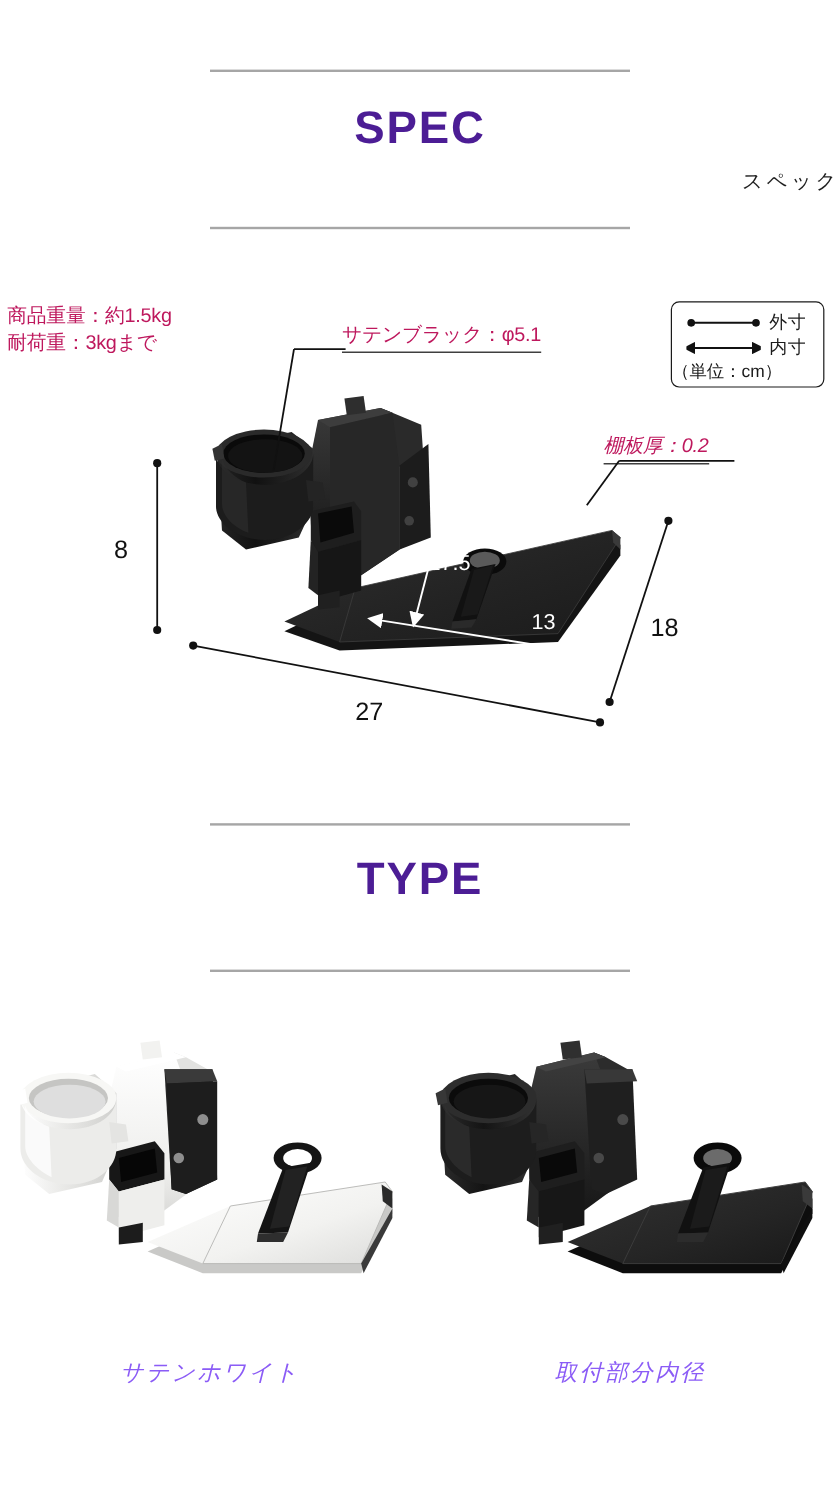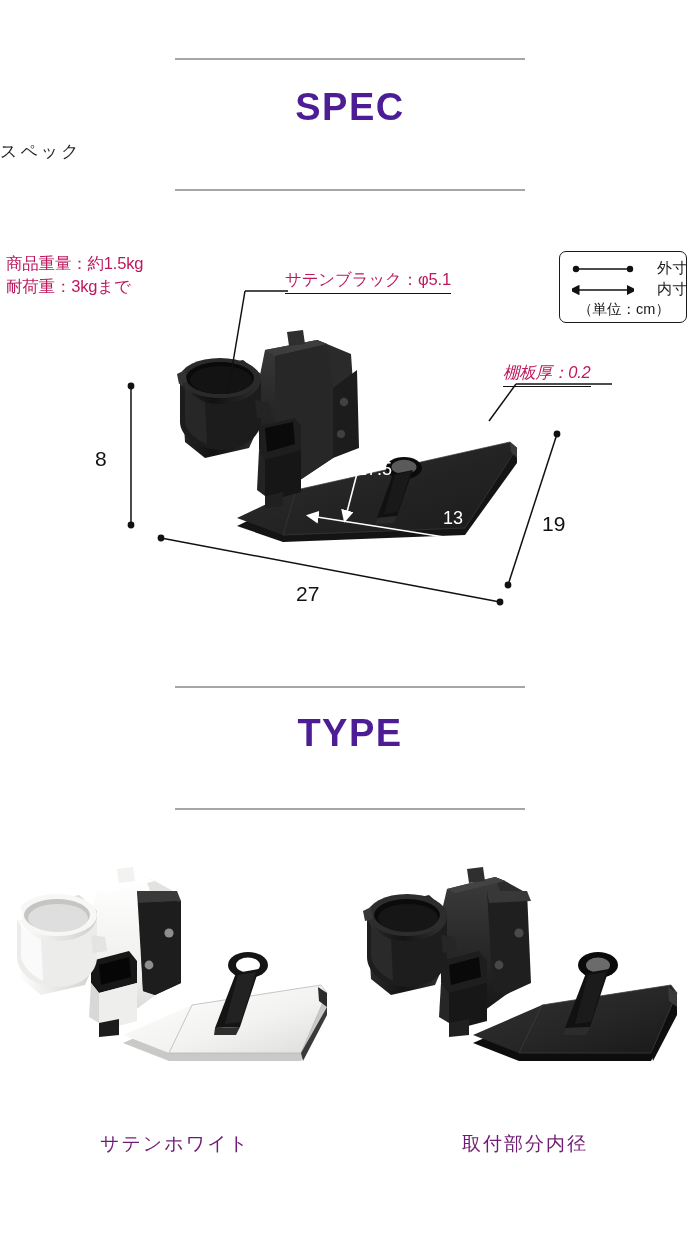--- a/index.html
+++ b/index.html
@@ -39,21 +39,21 @@
     font-weight: 700;
     font-size: 38px;
     letter-spacing: 1.5px;
     color: #4c1d95;
     line-height: 1;
   }
   .sec-sub {
     position: absolute;
     left: 0;
     width: 700px;
-    text-align: left;
+    text-align: right;
     font-size: 17px;
     letter-spacing: 3px;
     color: #1d1d1d;
     line-height: 1;
   }
 
   
   .anno {
     position: absolute;
     font-size: 16.5px;
@@ -78,25 +78,24 @@
     border-radius: 7px;
     box-sizing: border-box;
   }
   .legend-row {
     position: absolute;
     display: flex;
     align-items: center;
     font-size: 15px;
     white-space: nowrap;
   }
-  .legend-label { margin-left: 23px; letter-spacing: 0.5px;}
+  .legend-label { margin-left: 7px; letter-spacing: 0.5px;}
   .legend-unit {
     position: absolute;
     left: 0; width: 128px;
-    text-align: center;
     font-size: 14.5px;
     white-space: nowrap;
   }
 
   
   .dim {
     position: absolute;
     font-size: 21px;
     color: #111111;
     line-height: 1;
@@ -120,23 +119,24 @@
   }
 
   
   .product { position: absolute; }
 
   
   .variant-caption {
     position: absolute;
     font-size: 19px;
     letter-spacing: 2px;
-    color: #701a75;
+    color: #8b5cf6;
     text-align: center;
     white-space: nowrap;
+    font-style: italic;
   }
 </style>
 </head>
 <body>
 
 <div class="page">
 
   <div class="divider" style="top:58px;"></div>
 
   <div class="sec-title" style="top:88px;">SPEC</div>
@@ -242,21 +242,21 @@
       <path d="M90,70 L104,72 L106,86 L92,88 Z" fill="#242424"></path>
       <path d="M12,44 L20,40 L22,52 L14,54 Z" fill="#333333"></path>
     </g>
   </svg>
 
   <div class="dim-white" style="left:357px; top:460px;">17.5</div>
   <div class="dim-white" style="left:443px; top:509px;">13</div>
 
   <div class="dim" style="left:95px; top:448px;">8</div>
   <div class="dim" style="left:296px; top:583px;">27</div>
-  <div class="dim" style="left:542px; top:513px;">19</div>
+  <div class="dim" style="left:542px; top:513px;">18</div>
 
   <svg class="overlay" viewBox="0 0 700 1245">
     <defs>
       <marker id="wArrow" markerWidth="8" markerHeight="8" refX="7" refY="4" orient="auto">
         <path d="M8,0 L0,4 L8,8 Z" fill="#ffffff"></path>
       </marker>
       <marker id="wArrowE" markerWidth="8" markerHeight="8" refX="1" refY="4" orient="auto">
         <path d="M0,0 L8,4 L0,8 Z" fill="#ffffff"></path>
       </marker>
     </defs>

